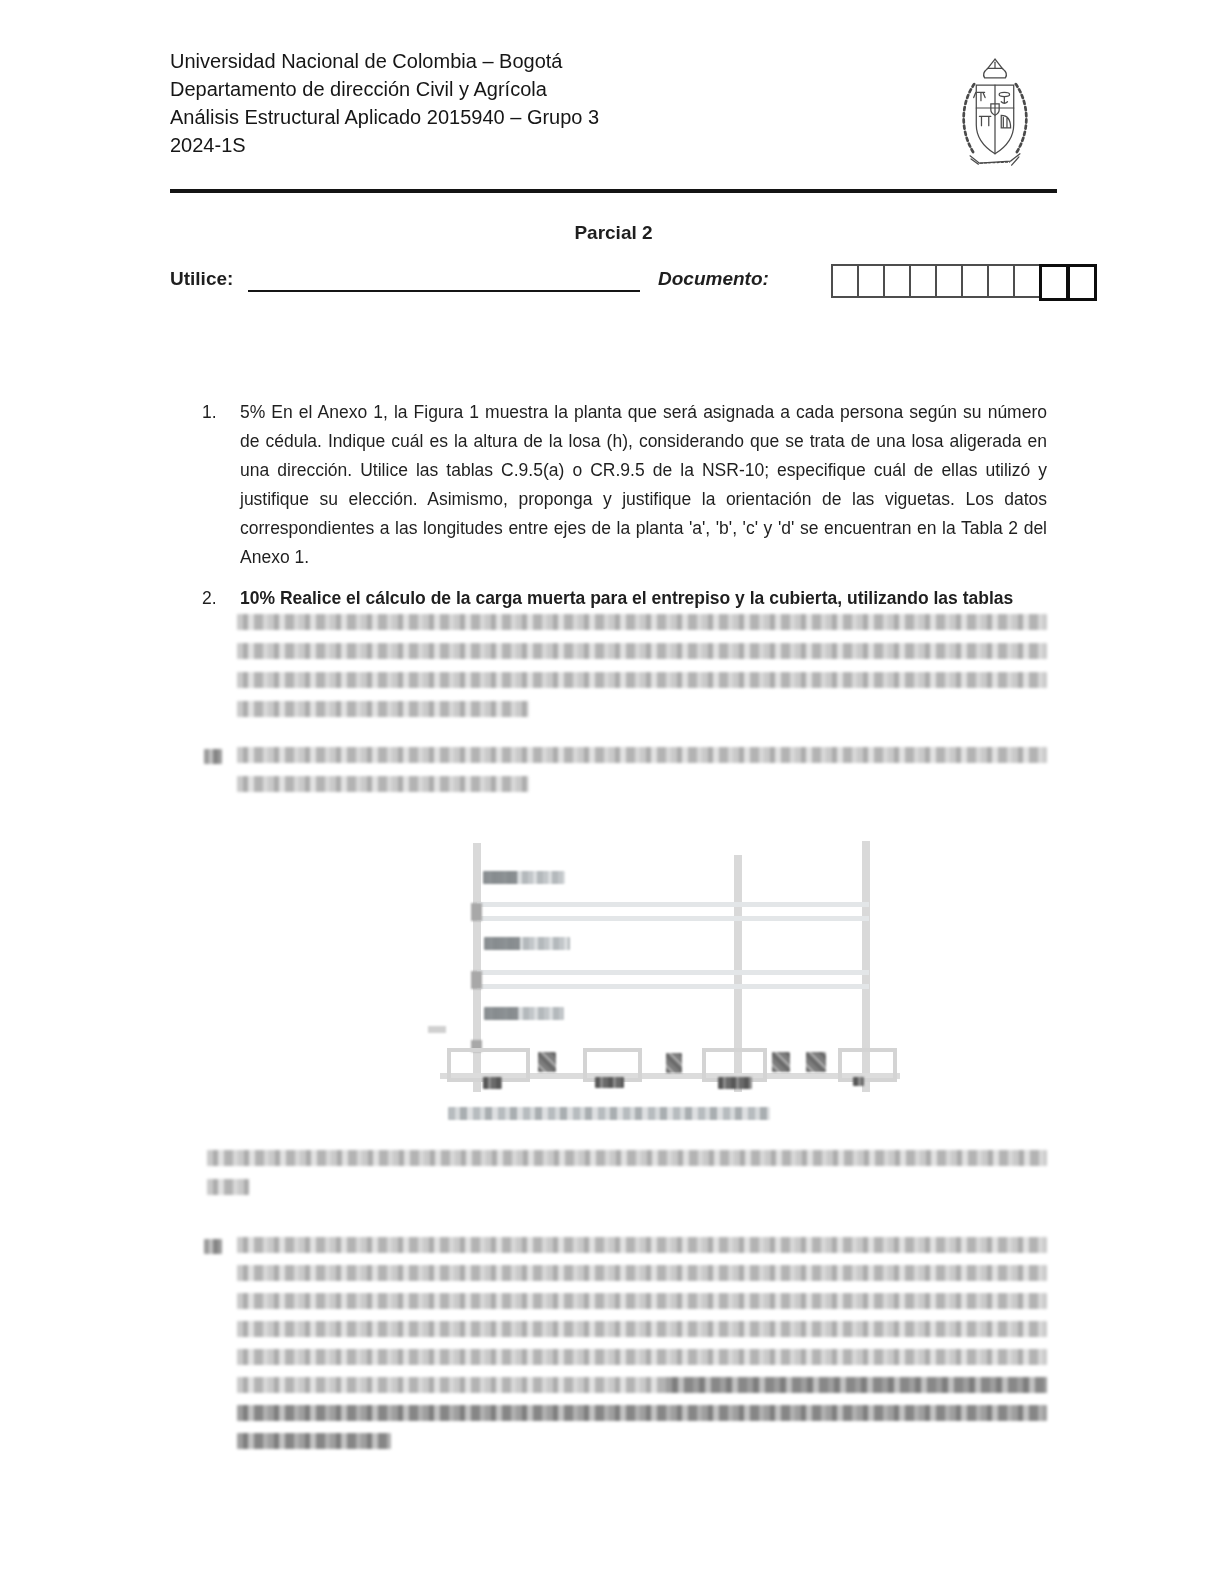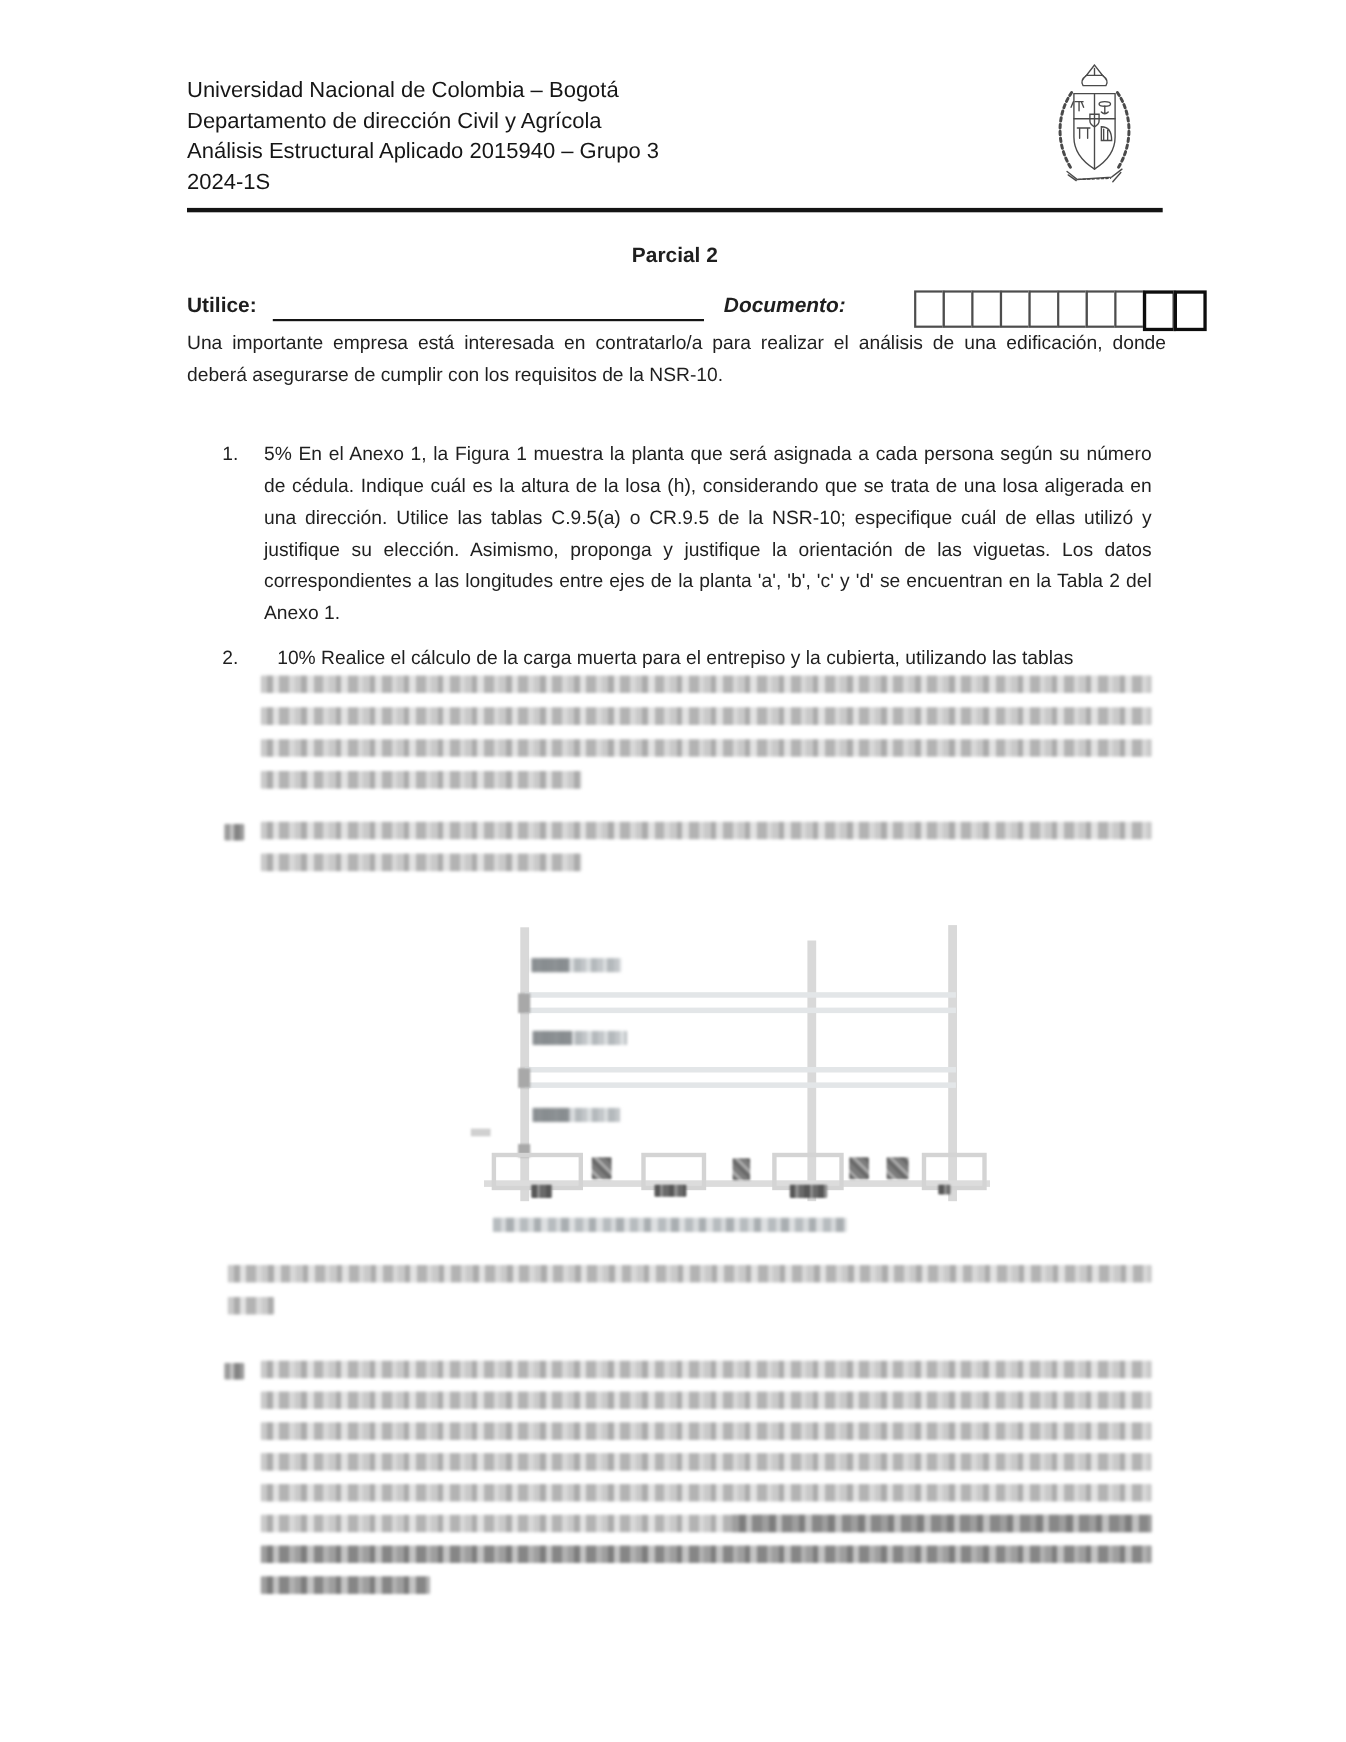--- a/index.html
+++ b/index.html
@@ -1,20 +1,20 @@
 <!DOCTYPE html>
 <html><head>
 <meta charset="utf-8">
 <style>
   html,body{margin:0;padding:0;background:#ffffff;}
   .page{position:relative;width:1224px;height:1584px;background:#fff;overflow:hidden;
         font-family:"Liberation Sans",sans-serif;color:#1f1f1f;}
 
   
-  .header{position:absolute;left:170px;top:68px;font-size:20px;line-height:28px;color:#161616;}
+  .header{position:absolute;left:170px;top:47px;font-size:20px;line-height:28px;color:#161616;}
   .logo{position:absolute;left:943px;top:56px;width:104px;height:130px;}
   .rule{position:absolute;left:170px;top:189px;width:887px;height:4px;background:#141414;}
 
   
   .title{position:absolute;left:170px;top:222px;width:887px;text-align:center;
          font-weight:bold;font-size:19px;}
   .lbl{position:absolute;top:268px;font-weight:bold;font-size:19px;}
   .nameline{position:absolute;left:248px;top:266px;width:392px;height:24px;
             border-bottom:2.5px solid #151515;}
   .dboxes{position:absolute;left:833px;top:264px;display:flex;align-items:flex-start;}
@@ -100,27 +100,26 @@
       <span class="dbox"></span>
       <span class="dbox"></span>
       <span class="dbox"></span>
       <span class="dbox"></span>
       <span class="dbox"></span>
       <span class="dbox"></span>
       <span class="dbox thick"></span>
       <span class="dbox thick"></span>
     </div>
 
-  <p class="para" style="left:170px;top:297px;width:890px;margin:0;">Una importante empresa está interesada en contratarlo/a para realizar el análisis de una edificación, donde deberá asegurarse de cumplir con los requisitos de la NSR-10.</p>
 
   <div class="num" style="left:202px;top:398px;">1.</div>
   <div class="para" style="left:240px;top:398px;width:807px;">5% En el Anexo 1, la Figura 1 muestra la planta que será asignada a cada persona según su número de cédula. Indique cuál es la altura de la losa (h), considerando que se trata de una losa aligerada en una dirección. Utilice las tablas C.9.5(a) o CR.9.5 de la NSR-10; especifique cuál de ellas utilizó y justifique su elección. Asimismo, proponga y justifique la orientación de las viguetas. Los datos correspondientes a las longitudes entre ejes de la planta 'a', 'b', 'c' y 'd' se encuentran en la Tabla 2 del Anexo 1.</div>
 
   <div class="num" style="left:202px;top:584px;">2.</div>
-  <div class="para nowrap" style="left:252px;top:584px;width:810px;">10% Realice el cálculo de la carga muerta para el entrepiso y la cubierta, utilizando las tablas</div>
+  <div class="para nowrap" style="left:240px;top:584px;width:810px;font-weight:bold;">10% Realice el cálculo de la carga muerta para el entrepiso y la cubierta, utilizando las tablas</div>
   <div class="bars" style="left:237px;top:614px;width:810px;">
       <div class="rbar" style="width: 100%;"></div>
       <div class="rbar" style="width: 100%;"></div>
       <div class="rbar" style="width: 100%;"></div>
       <div class="rbar" style="width: 36%;"></div>
     </div>
 
   <div class="nblob" style="left:204px;top:749px;"></div>
   <div class="bars" style="left:237px;top:747px;width:810px;">
       <div class="rbar" style="width: 100%;"></div>

